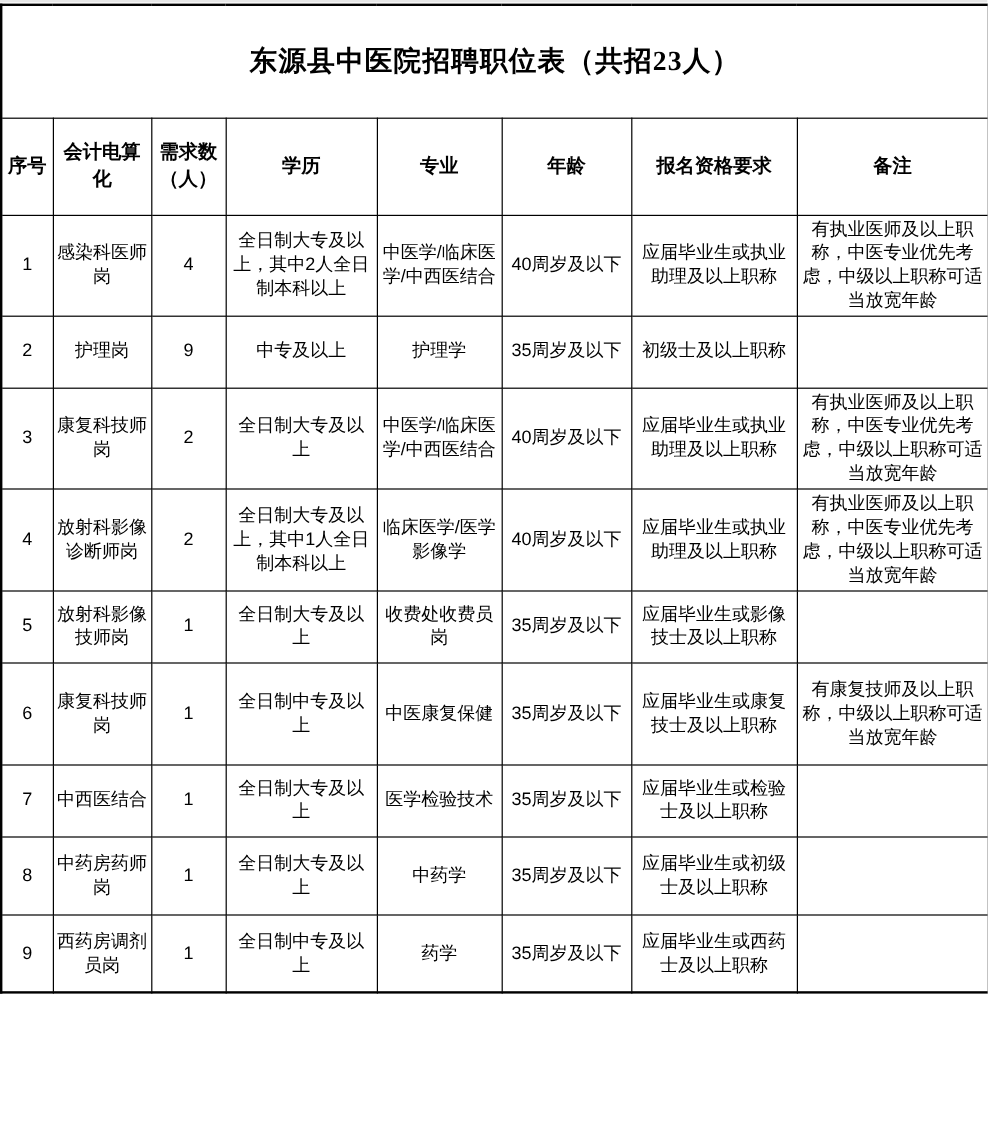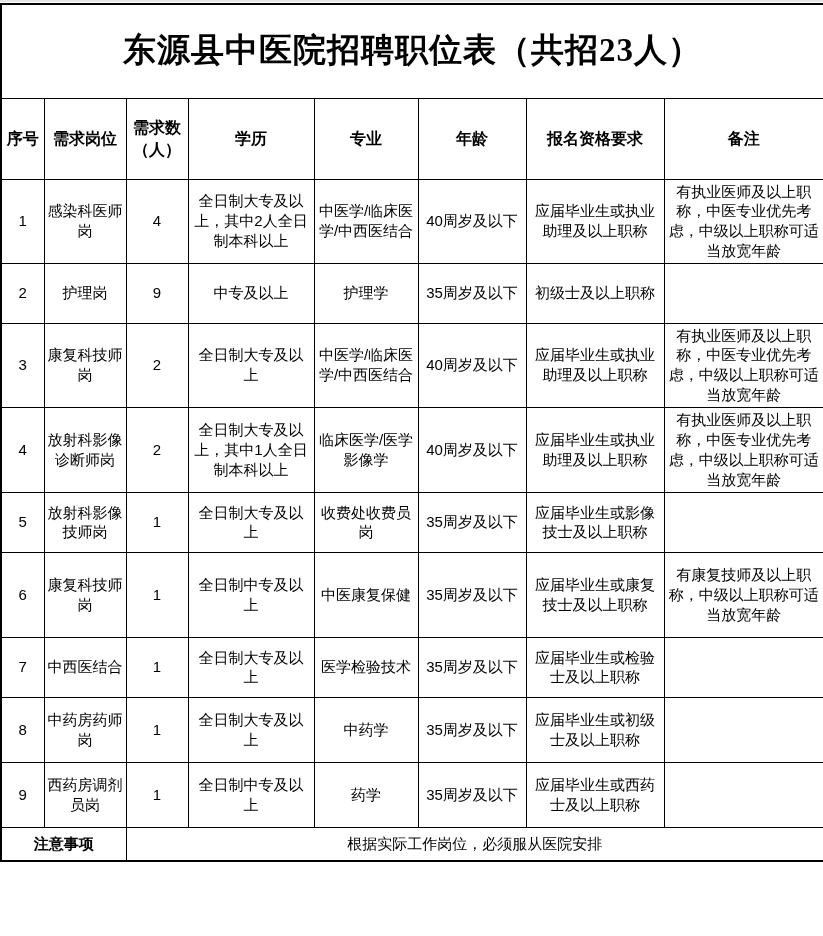--- a/index.html
+++ b/index.html
@@ -33,21 +33,21 @@
     border:1px solid var(--border-color);
     text-align:center;
     vertical-align:middle;
     padding:2px 3px;
     font-size:15px;
     line-height:1.32;
     word-break:break-all;
     overflow:hidden;
   }
   tr.title-row th{
-    font-size:33px;
+    font-size:23px;
     font-weight:700;
     letter-spacing:1px;
     font-family:"Liberation Serif","DejaVu Serif",serif;
   }
   tr.header-row th{
     font-size:16px;
     font-weight:700;
   }
   td.notes-label{
     font-weight:700;
@@ -69,21 +69,21 @@
       <col style="width:108px">
       <col style="width:138px">
       <col style="width:160px">
   </colgroup>
   <thead>
     <tr class="title-row" style="height:94px">
       <th colspan="8">东源县中医院招聘职位表（共招23人）</th>
     </tr>
     <tr class="header-row" style="height:81px">
       <th>序号</th>
-      <th>需求岗位</th>
+      <th>会计电算化</th>
       <th>需求数（人）</th>
       <th>学历</th>
       <th>专业</th>
       <th>年龄</th>
       <th>报名资格要求</th>
       <th>备注</th>
     </tr>
   </thead>
   <tbody>
     <tr style="height:84px">
@@ -169,18 +169,14 @@
     <tr style="height:65px">
       <td>9</td>
       <td>西药房调剂员岗</td>
       <td>1</td>
       <td>全日制中专及以上</td>
       <td>药学</td>
       <td>35周岁及以下</td>
       <td>应届毕业生或西药士及以上职称</td>
       <td></td>
     </tr>
-    <tr style="height:34px">
-      <td class="notes-label" colspan="2">注意事项</td>
-      <td colspan="6">根据实际工作岗位，必须服从医院安排</td>
-    </tr>
   </tbody>
 </table>
 
 </body></html>

